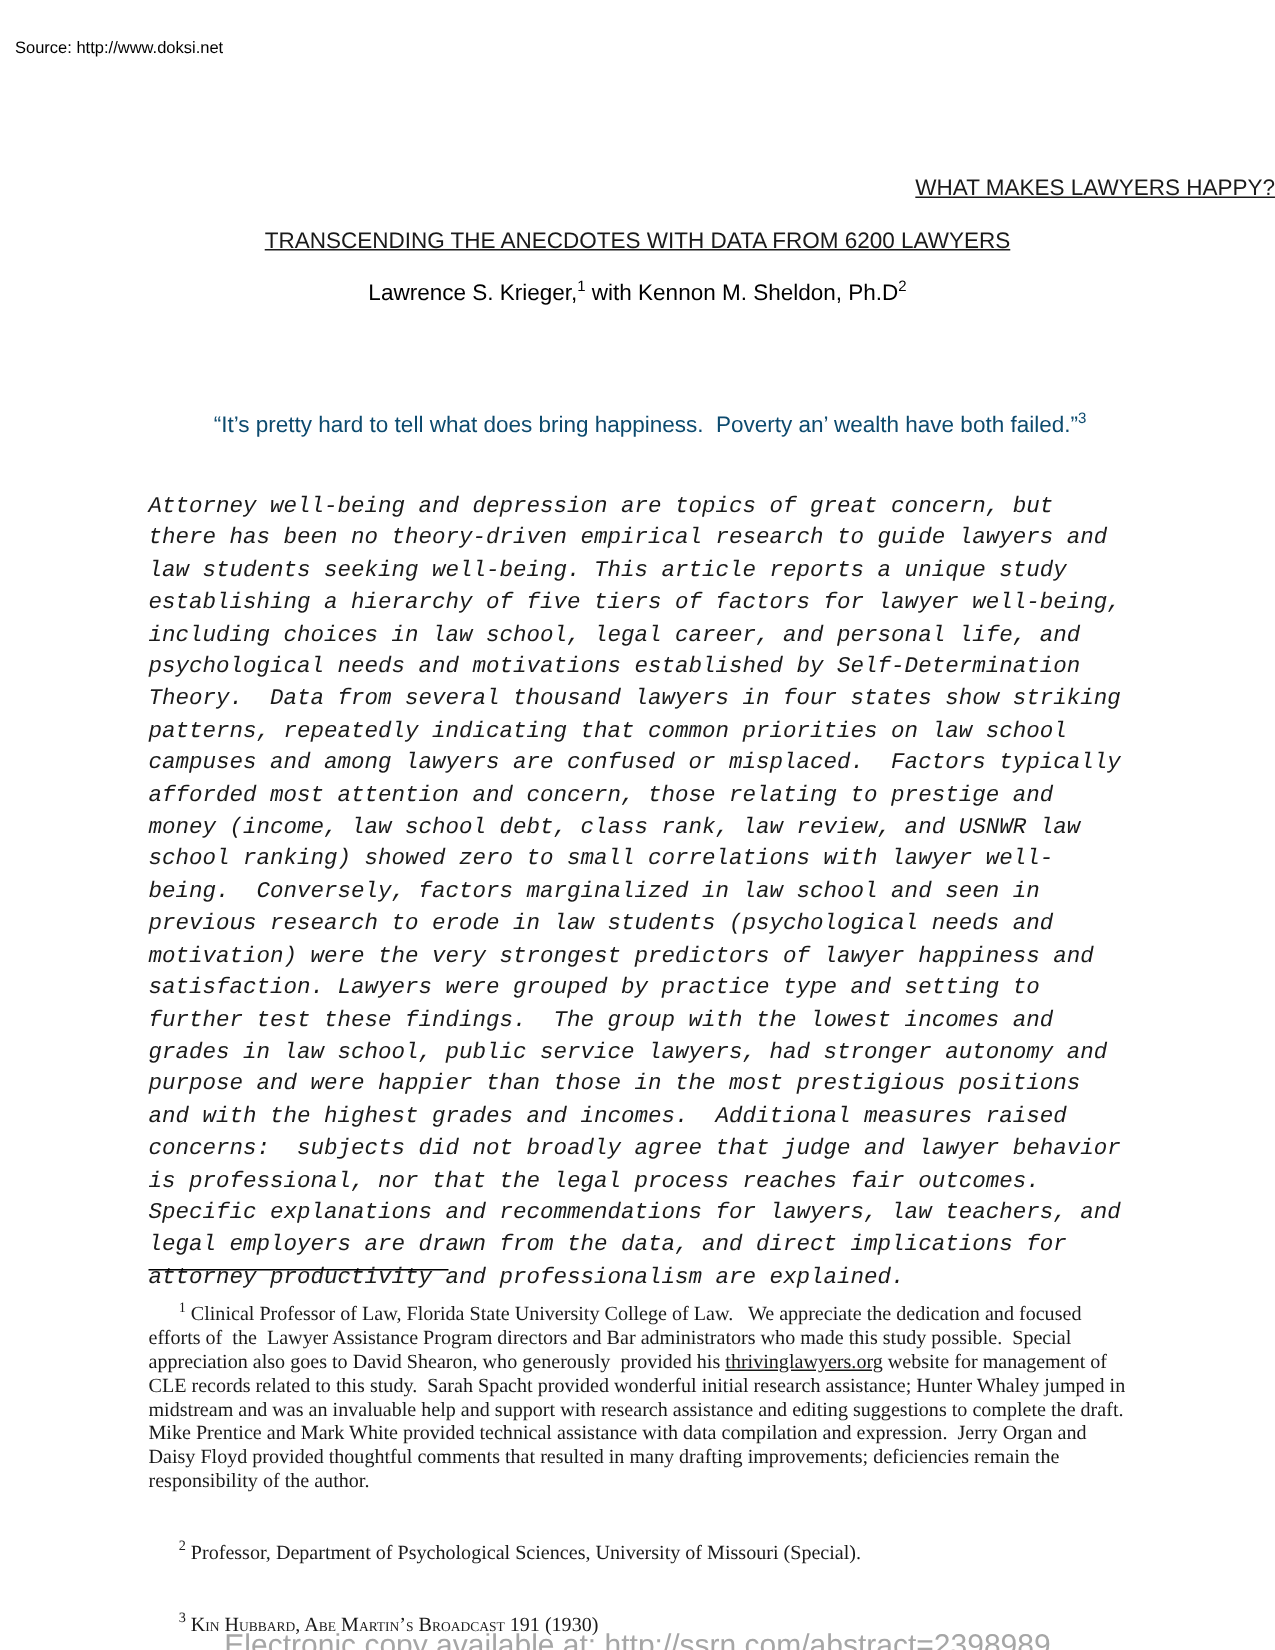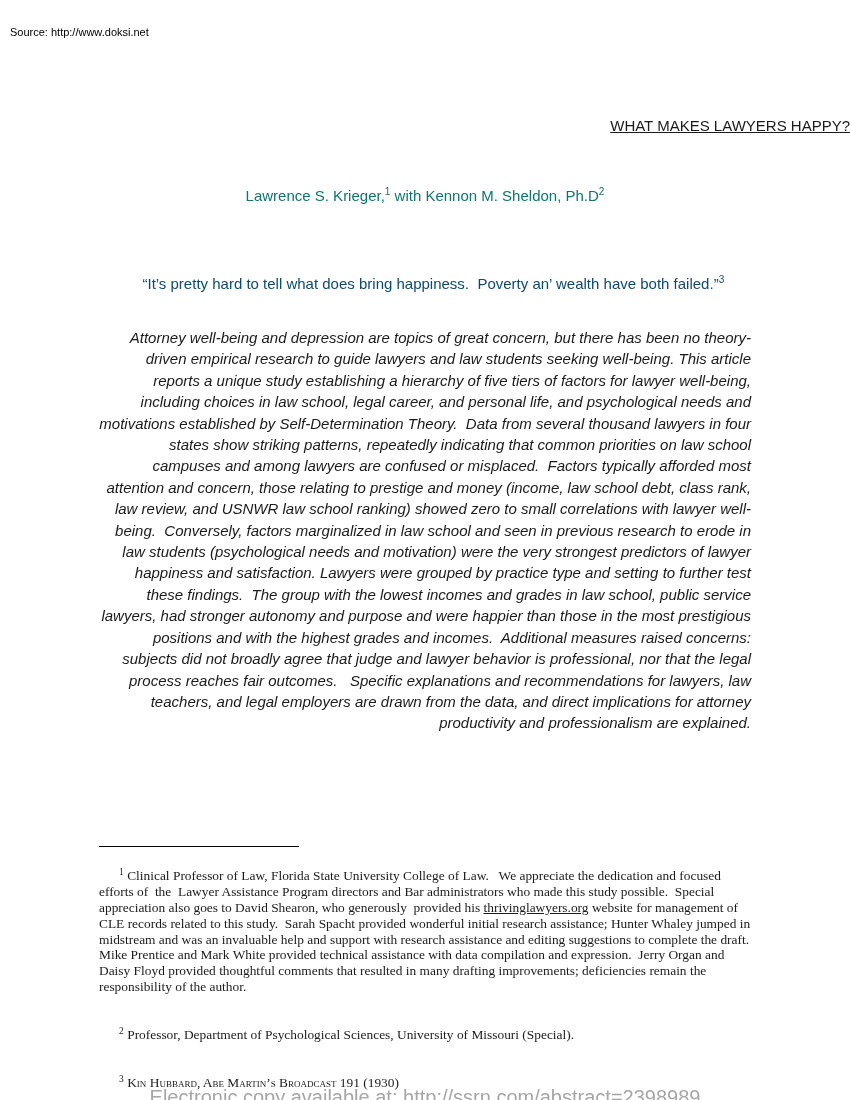--- a/index.html
+++ b/index.html
@@ -36,21 +36,21 @@
   .paper-title    { top: 101px; text-align: right; }
   .paper-subtitle { top: 136px; }
   .underlined { text-decoration: underline; }
   .authors-line {
     position: absolute;
     left: 0;
     right: 0;
     top: 171px;
     text-align: center;
     font-size: 15px;
-    color: #0f766e;
+    color: #000000;
   }
   sup.body-sup {
     font-size: 10px;
     vertical-align: super;
     line-height: 0;
   }
   .epigraph {
     position: absolute;
     left: 0;
     right: 0;
@@ -63,21 +63,22 @@
   .abstract {
     position: absolute;
     left: 99px;
     top: 311px;
     width: 652px;
     font-size: 15px;
     font-style: italic;
     line-height: 21.4px;
     color: #1a1a1a;
     white-space: pre-wrap;
-    text-align: right;
+    text-align: left;
+    font-family: Liberation Mono, monospace;
   }
   .footnote-divider {
     position: absolute;
     left: 99px;
     top: 830px;
     width: 200px;
     border: none;
     border-top: 1.5px solid #000000;
     margin: 0;
   }
@@ -117,20 +118,23 @@
 <body>
 
 <div class="page">
 
   <div class="source-label">Source: http://www.doksi.net</div>
 
   <div class="title-block paper-title">
     <span class="underlined">WHAT MAKES LAWYERS HAPPY?</span>
   </div>
 
+  <div class="title-block paper-subtitle">
+    <span class="underlined">TRANSCENDING THE ANECDOTES WITH DATA FROM 6200 LAWYERS</span>
+  </div>
 
   <div class="authors-line">
     <span>Lawrence S.  Krieger,</span><sup class="body-sup">1</sup><span> with  Kennon M. Sheldon, Ph.D</span><sup class="body-sup">2</sup>
   </div>
 
   <div class="epigraph">
     <span>“It’s pretty hard to tell what does bring happiness.  Poverty an’ wealth have both failed.”</span><sup class="body-sup">3</sup>
   </div>
 
   <div class="abstract">Attorney well-being and depression are topics of great concern, but there has been no theory-driven empirical research to guide lawyers and law students seeking well-being. This article reports a unique study establishing a hierarchy of five tiers of factors for lawyer well-being, including choices in law school, legal career, and personal life, and psychological needs and motivations established by Self-Determination Theory.  Data from several thousand lawyers in four states show striking patterns, repeatedly indicating that common priorities on law school campuses and among lawyers are confused or misplaced.  Factors typically afforded most attention and concern, those relating to prestige and money (income, law school debt, class rank, law review, and USNWR law school ranking) showed zero to small correlations with lawyer well-being.  Conversely, factors marginalized in law school and seen in previous research to erode in law students (psychological needs and motivation) were the very strongest predictors of lawyer happiness and satisfaction. Lawyers were grouped by practice type and setting to further test these findings.  The group with the lowest incomes and grades in law school, public service lawyers, had stronger autonomy and purpose and were happier than those in the most prestigious positions and with the highest grades and incomes.  Additional measures raised concerns:  subjects did not broadly agree that judge and lawyer behavior is professional, nor that the legal process reaches fair outcomes.   Specific explanations and recommendations for lawyers, law teachers, and legal employers are drawn from the data, and direct implications for attorney productivity and professionalism are explained.</div>

